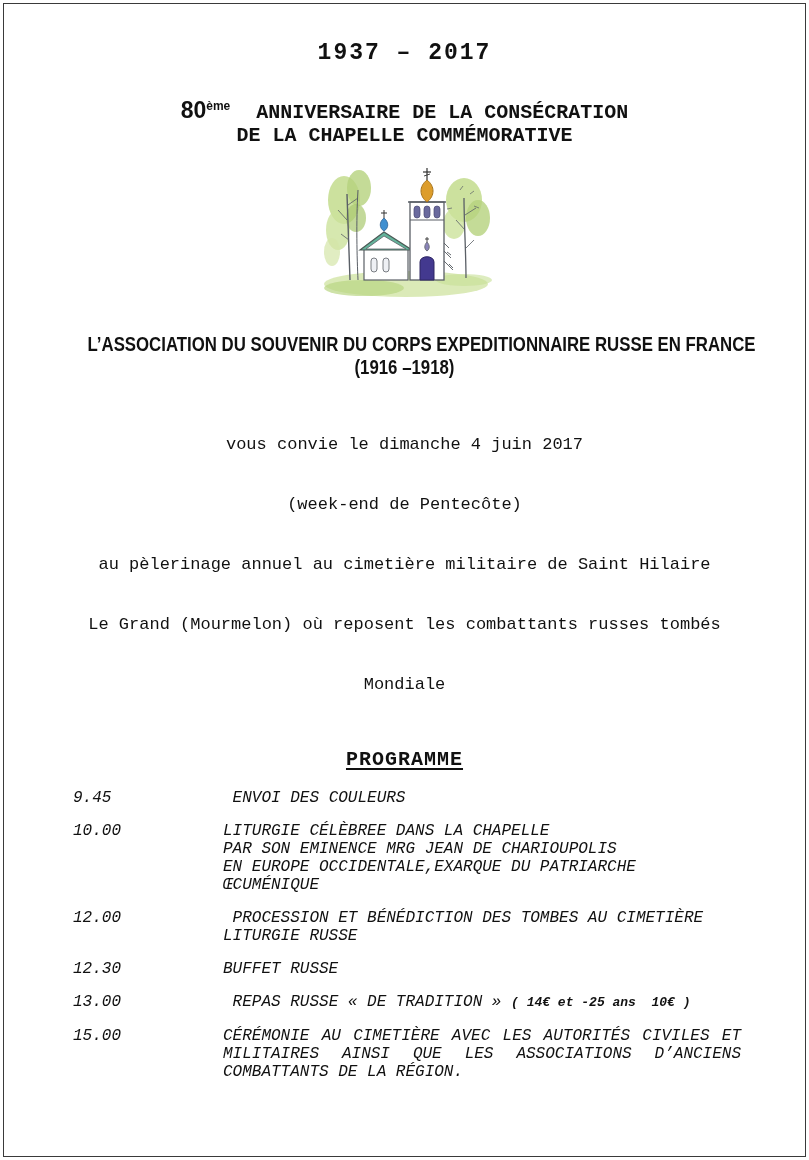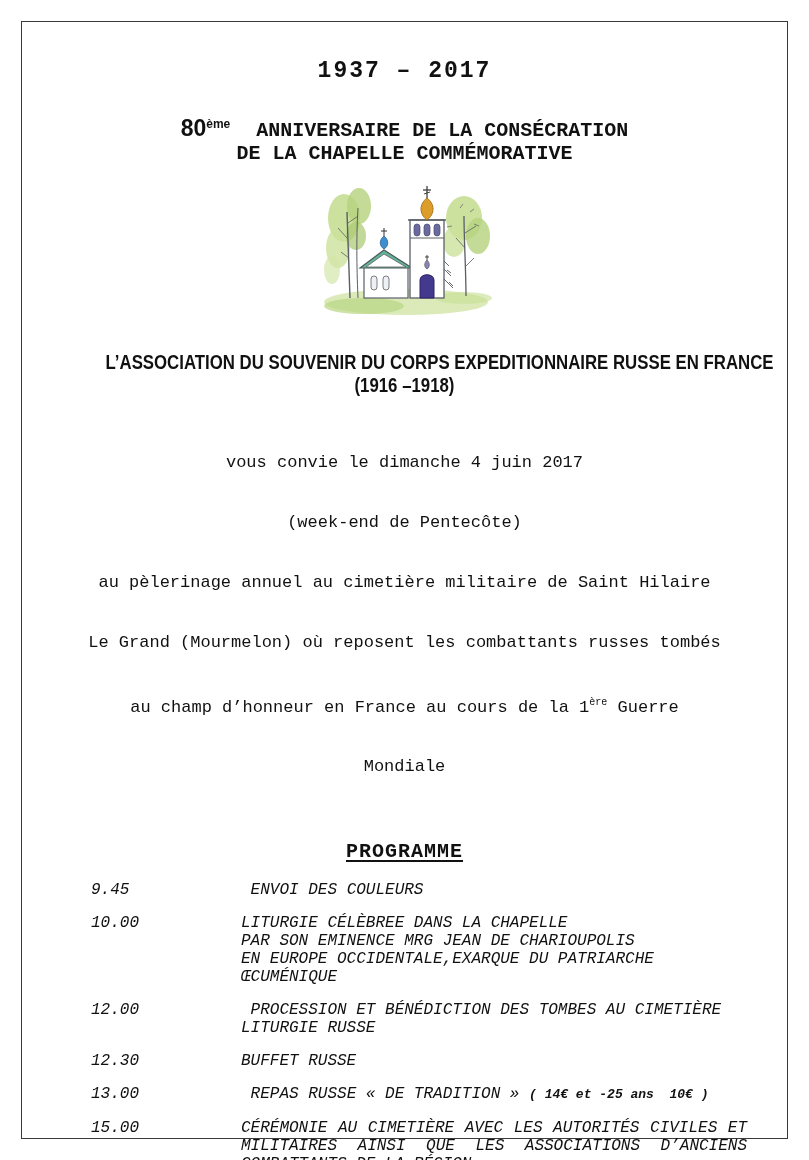--- a/index.html
+++ b/index.html
@@ -1,21 +1,21 @@
 <!DOCTYPE html>
 <html><head>
 <meta charset="utf-8">
 <style>
   html,body { margin:0; padding:0; background:#e8e8e8; }
   .page {
     position:relative;
     width:809px; height:1160px;
     background:#ffffff;
     box-sizing:border-box;
-    padding:21px;
+    padding:3px;
     font-family:"Liberation Mono","DejaVu Sans Mono",monospace;
     color:#111;
     margin:0 auto;
     overflow:hidden;
   }
   .page-frame {
     box-sizing:border-box;
     width:100%; height:100%;
     border:1.5px solid #3a3a3a;
     padding-top:36px;
@@ -65,21 +65,21 @@
   .invitation {
     margin-top:17px;
     text-align:center;
     font-size:17px;
     line-height:20px;
     white-space:pre-wrap;
   }
   .invitation sup { font-size:10px; }
 
   .programme-heading {
-    margin-top:23px;
+    margin-top:13px;
     text-align:center;
     font-weight:bold;
     font-size:20px;
     letter-spacing:1px;
     text-decoration:underline;
     text-underline-offset:3px;
   }
 
   .schedule {
     margin-top:18px;
@@ -192,21 +192,20 @@
     <div class="association">
       <div><span class="squeeze">L’ASSOCIATION DU SOUVENIR DU CORPS EXPEDITIONNAIRE RUSSE EN FRANCE</span></div>
       <div><span class="squeeze">(1916 –1918)</span></div>
     </div>
 
     <div class="invitation">
       <div>vous convie le dimanche 4 juin 2017</div>
       <div>(week-end de Pentecôte)</div>
       <div>au pèlerinage annuel au cimetière militaire de Saint Hilaire</div>
       <div>Le Grand (Mourmelon) où reposent les combattants russes tombés</div>
-      <div><span>au champ d’honneur en France au cours de la 1</span><sup>ère</sup><span> Guerre</span></div>
       <div>Mondiale</div>
     </div>
 
     <div class="programme-heading">PROGRAMME</div>
 
     <div class="schedule">
 
       <div class="sched-row">
         <div class="time-col">9.45</div>
         <div class="desc-col">

